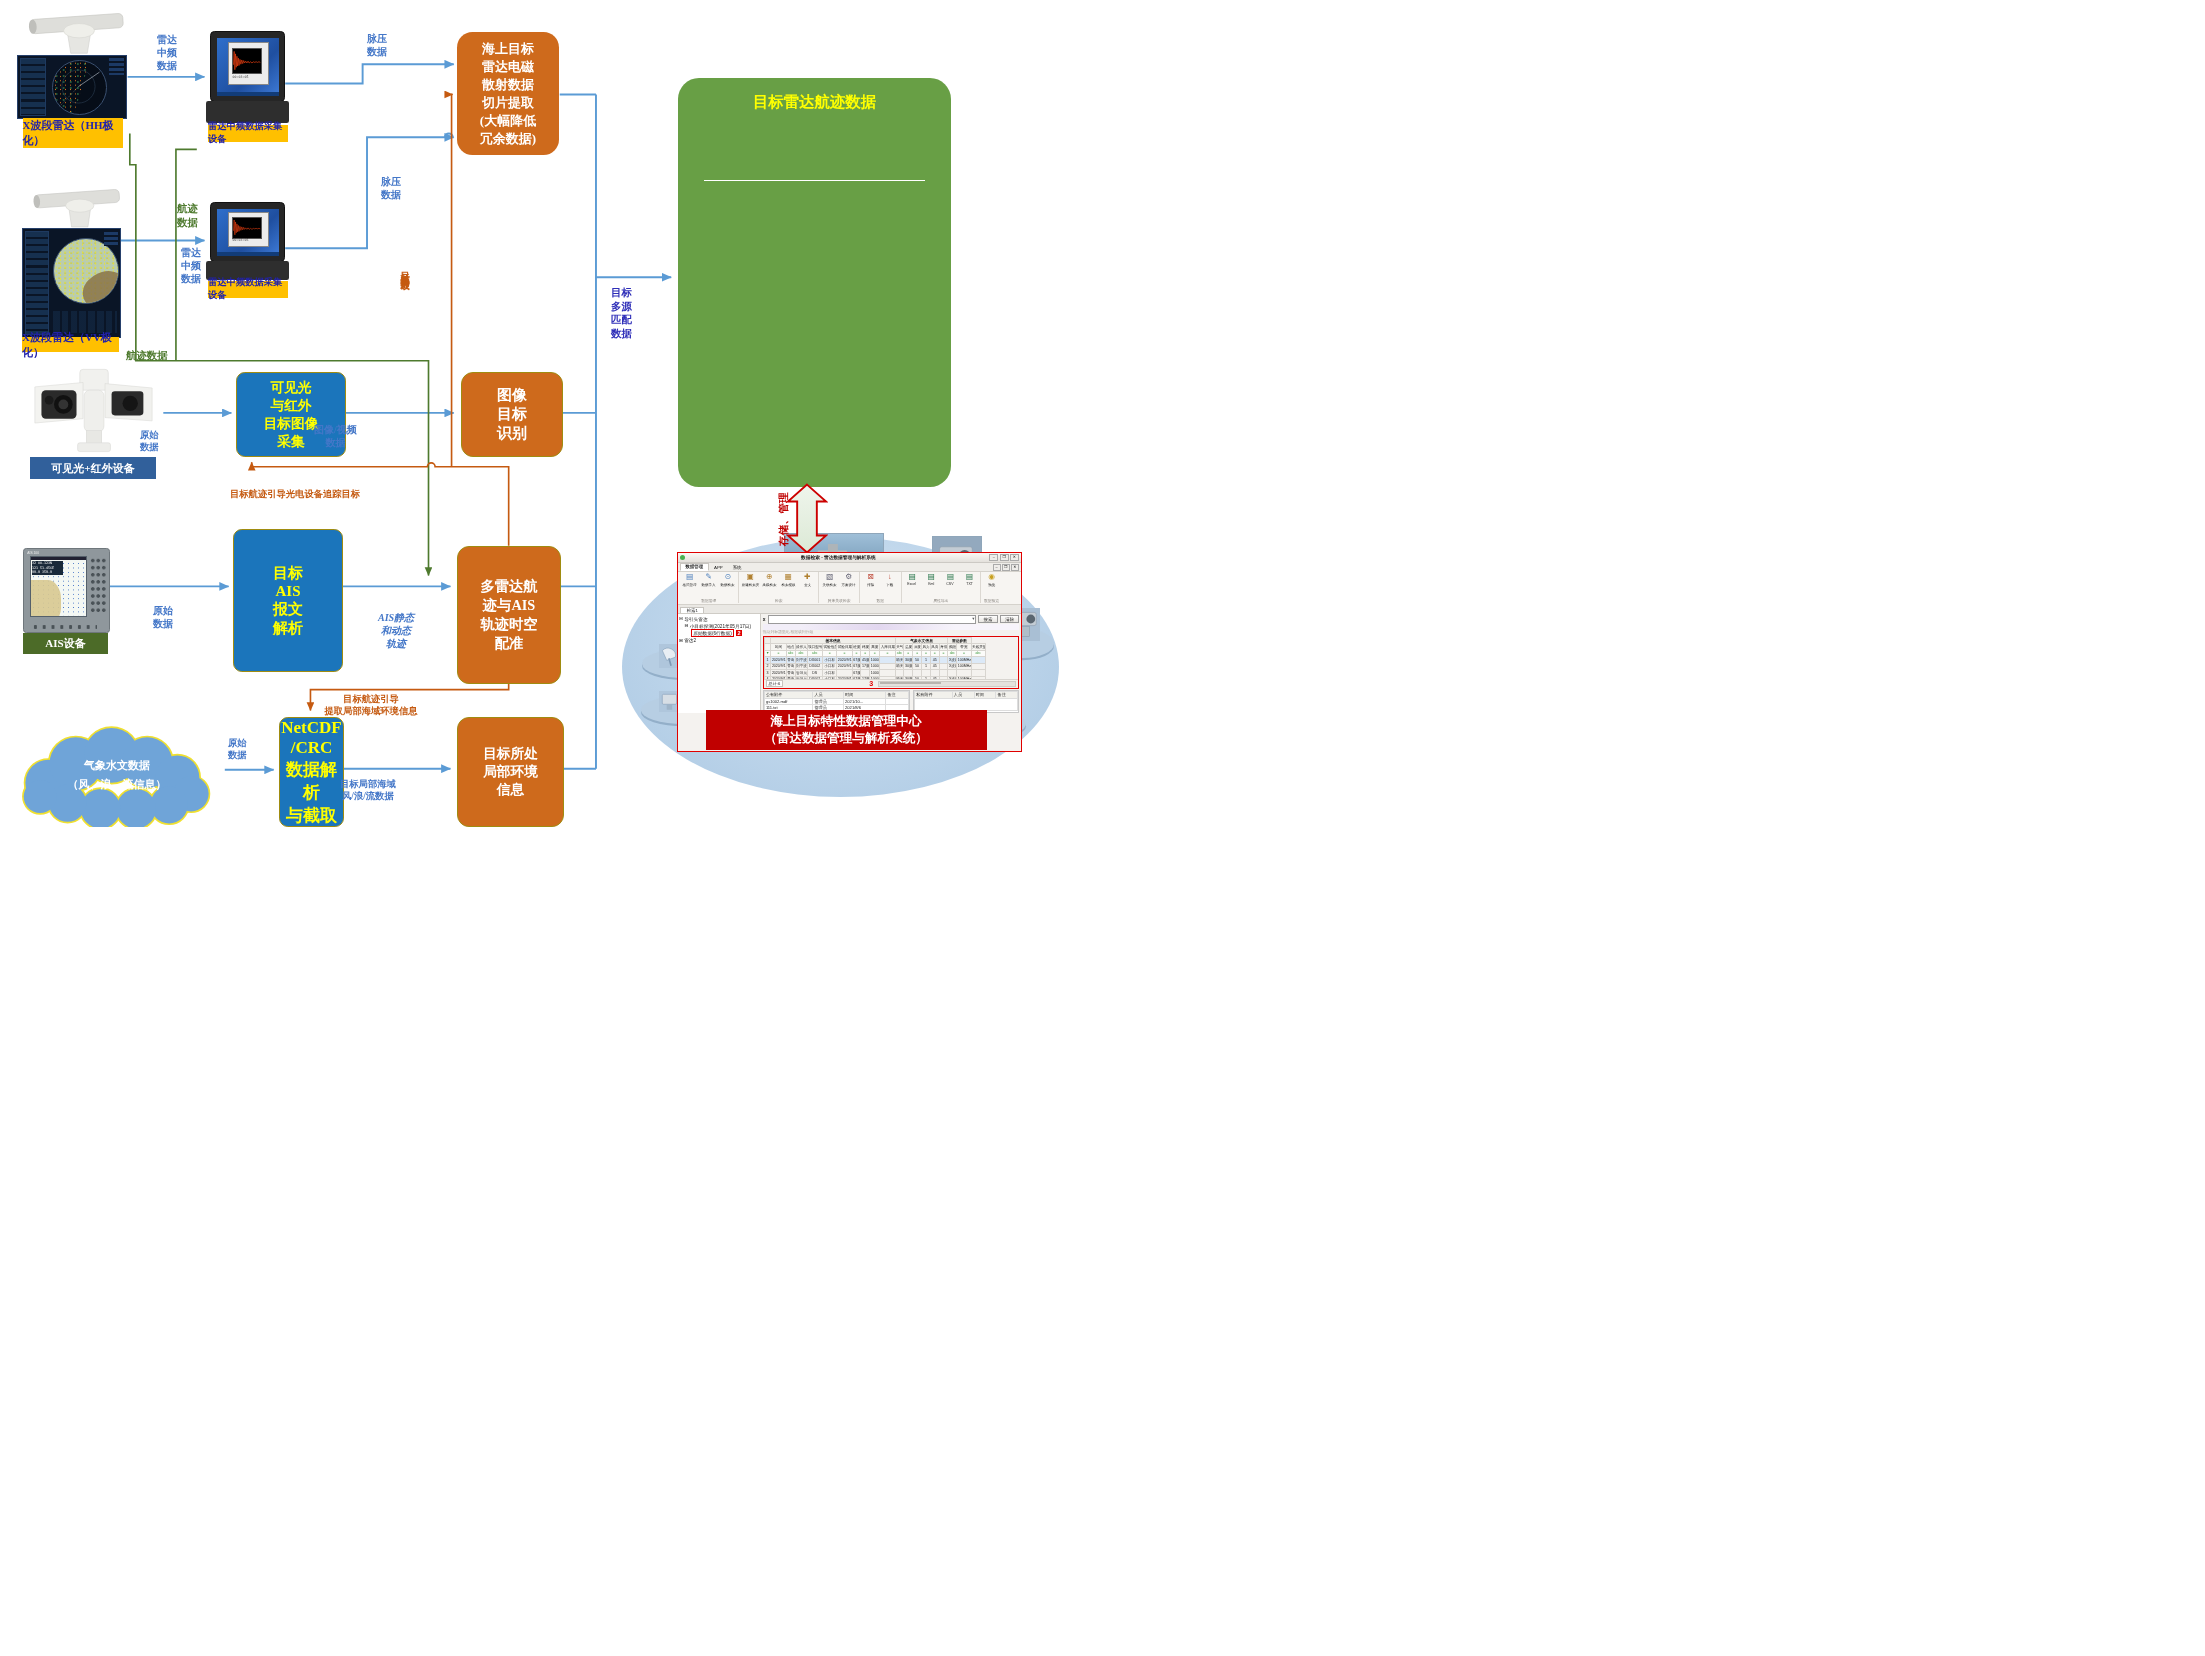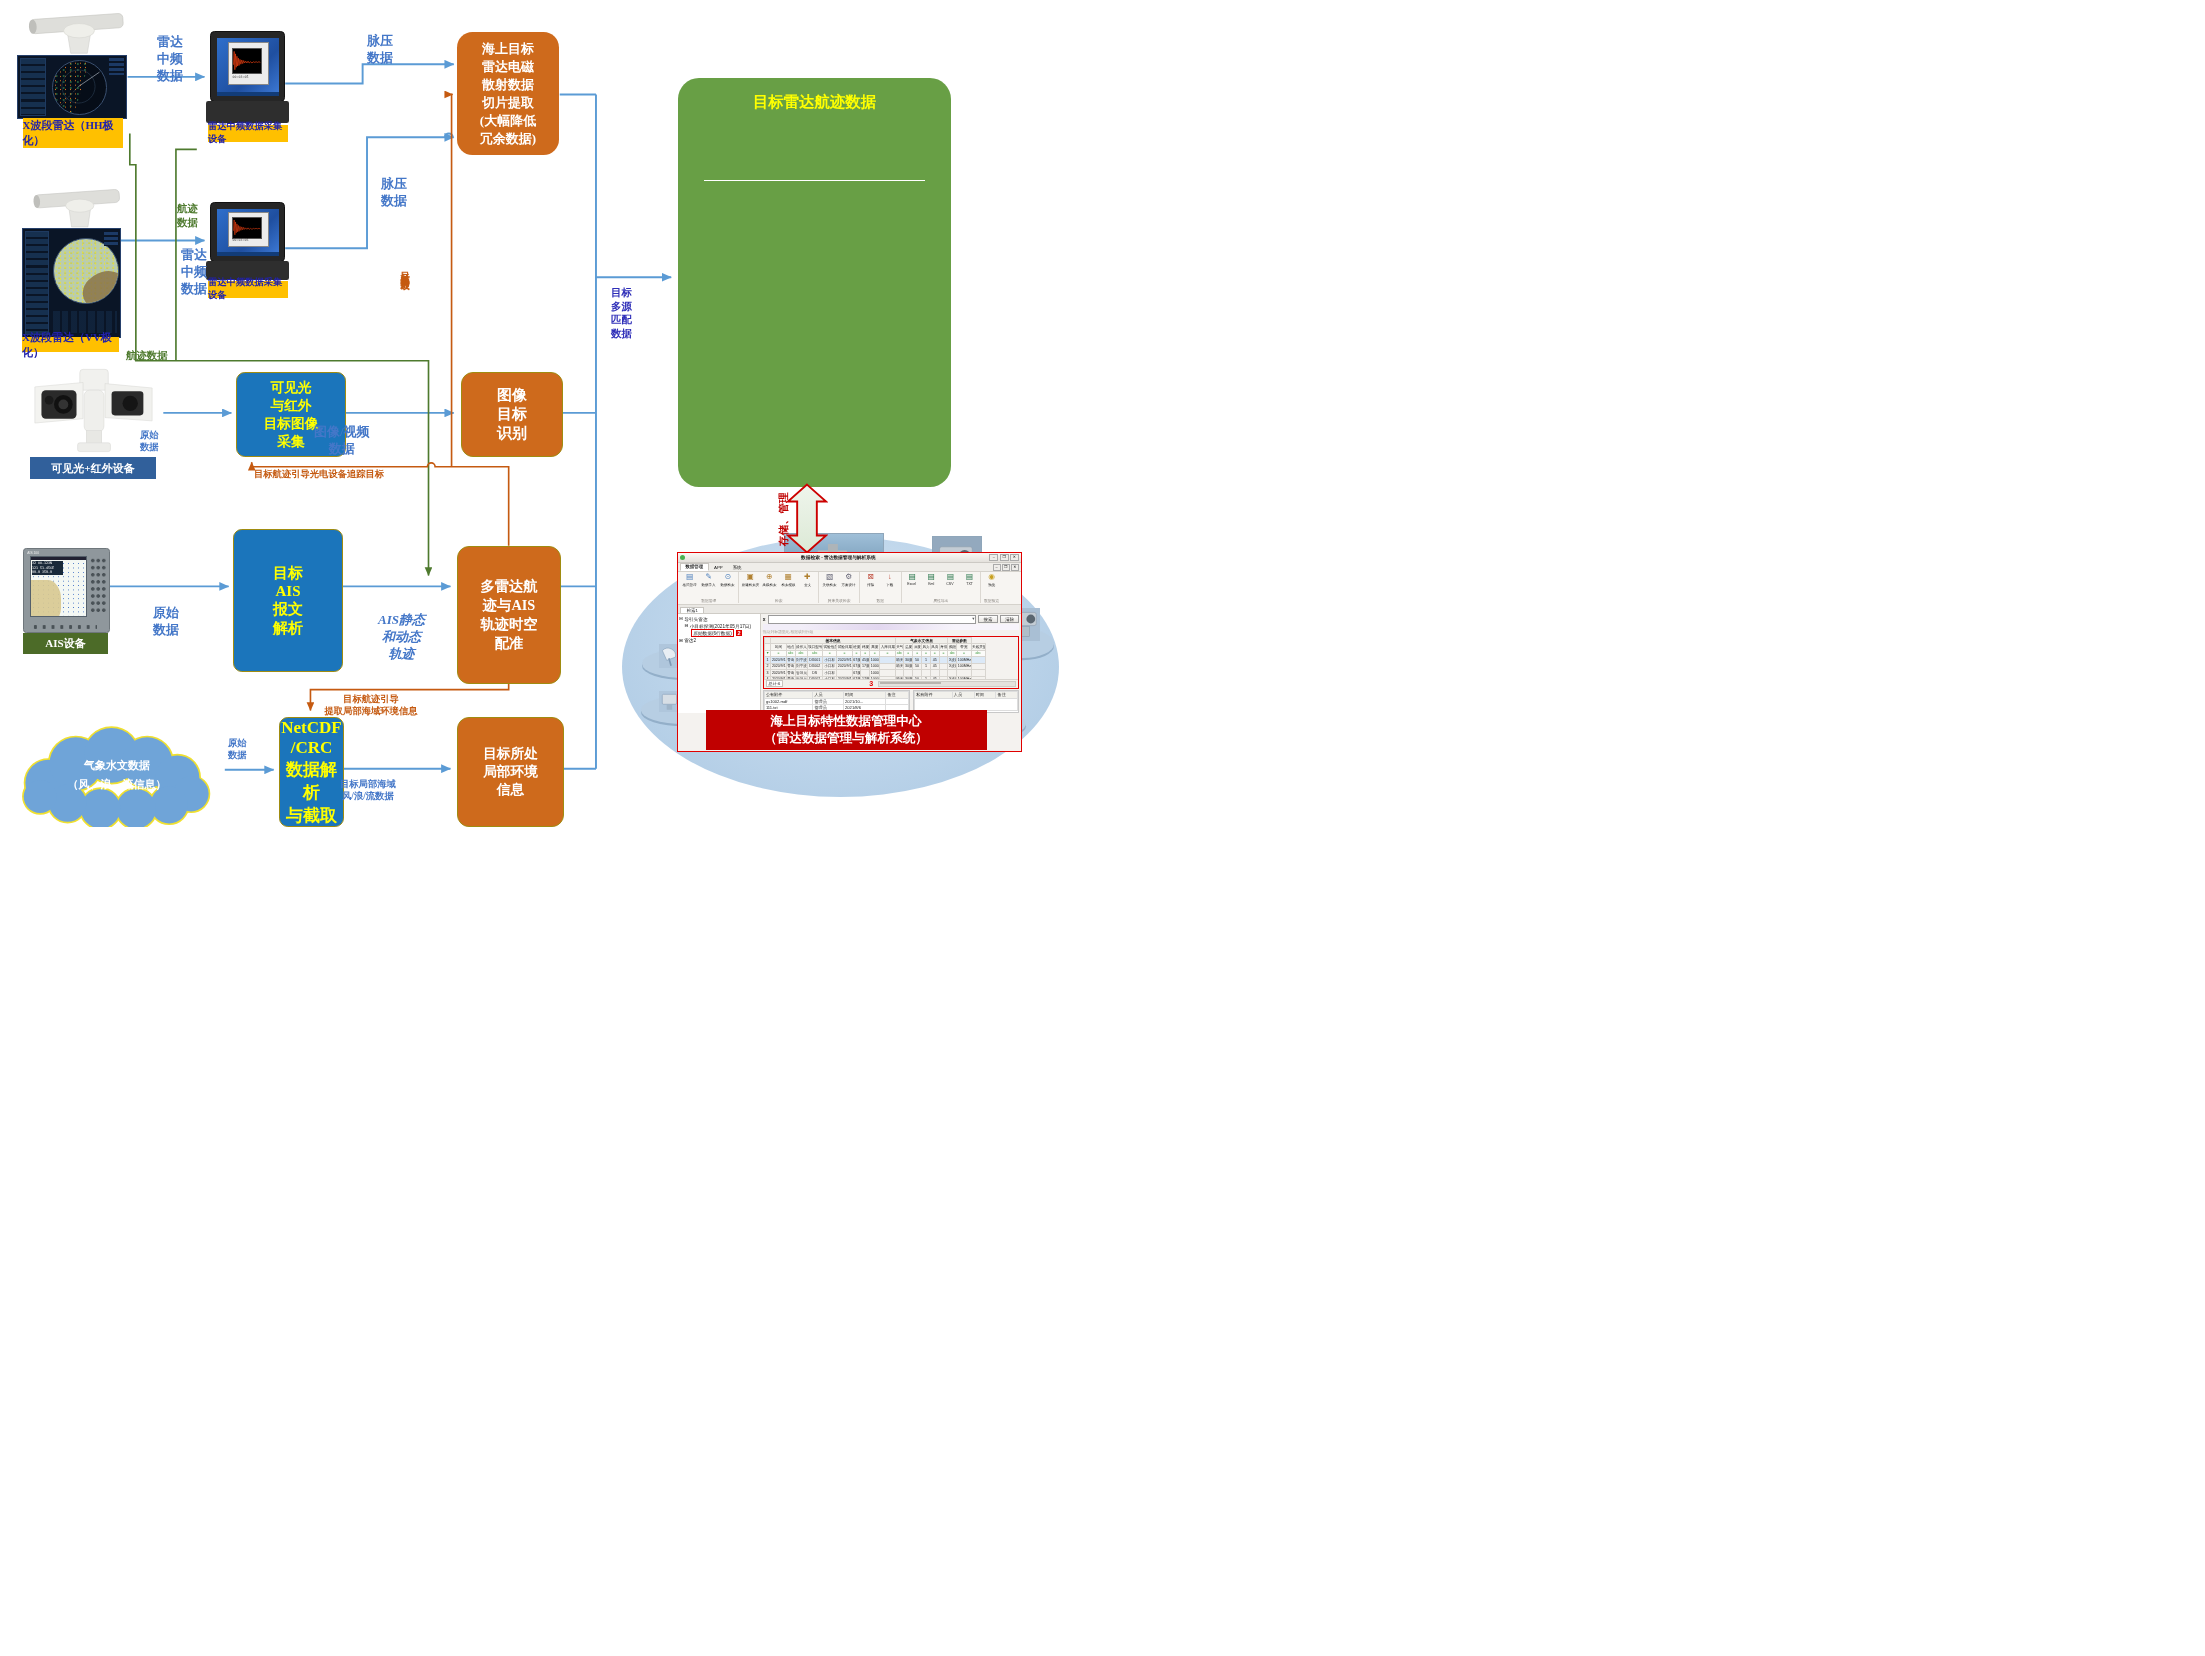--- a/index.html
+++ b/index.html
@@ -5,21 +5,21 @@
   html,body{margin:0;padding:0;background:#fff;}
   body{width:1103px;height:828px;position:relative;overflow:hidden;
        font-family:"Liberation Serif","DejaVu Serif",serif;}
   .abs{position:absolute;}
   svg.wire{position:absolute;left:0;top:0;z-index:1;pointer-events:none;}
   .lay2{z-index:2;}
   .lay0{z-index:0;}
   
   .elab{position:absolute;z-index:2;white-space:pre-line;text-align:center;
         line-height:1.32;font-weight:bold;}
-  .elab.blue{color:#4477C8;font-size:13px;}
+  .elab.blue{color:#4477C8;font-size:10px;}
   .elab.blue.sm{font-size:9.3px;}
   .elab.green{color:#4E7A2E;font-size:10.4px;}
   .elab.orange{color:#C55A11;font-size:9.3px;}
   .elab.dkblue{color:#2E2EB8;font-size:10.4px;}
   .vert{writing-mode:vertical-rl;letter-spacing:1.1px;}
   
   .ylab{position:absolute;z-index:2;background:#FFC000;color:#2222AA;font-weight:bold;
         display:flex;align-items:center;justify-content:center;font-size:11px;}
   .wlab{position:absolute;z-index:2;color:#fff;font-weight:bold;display:flex;
         align-items:center;justify-content:center;font-size:11px;}
@@ -439,21 +439,21 @@
 中频
 数据</div>
 <div class="elab blue" style="left:381px;top:175px;">脉压
 数据</div>
 <div class="elab green" style="left:126px;top:349px;">航迹数据</div>
 <div class="elab orange vert" style="left:399px;top:220px;height:99px;">目标航迹引导切片提取</div>
 <div class="elab blue sm" style="left:140px;top:429px;">原始
 数据</div>
 <div class="elab blue" style="left:314px;top:423px;">图像/视频
 数据</div>
-<div class="elab orange" style="left:230px;top:468px;margin-left:24px;">目标航迹引导光电设备追踪目标</div>
+<div class="elab orange" style="left:230px;top:488px;">目标航迹引导光电设备追踪目标</div>
 <div class="elab blue" style="left:153px;top:604px;">原始
 数据</div>
 <div class="elab blue" style="left:378px;top:611px;font-style:italic;">AIS静态
 和动态
 轨迹</div>
 <div class="elab blue sm" style="left:228px;top:737px;">原始
 数据</div>
 <div class="elab orange" style="left:299px;top:693px;width:144px;">目标航迹引导
 提取局部海域环境信息</div>
 <div class="elab blue sm" style="left:340px;top:778px;">目标局部海域

